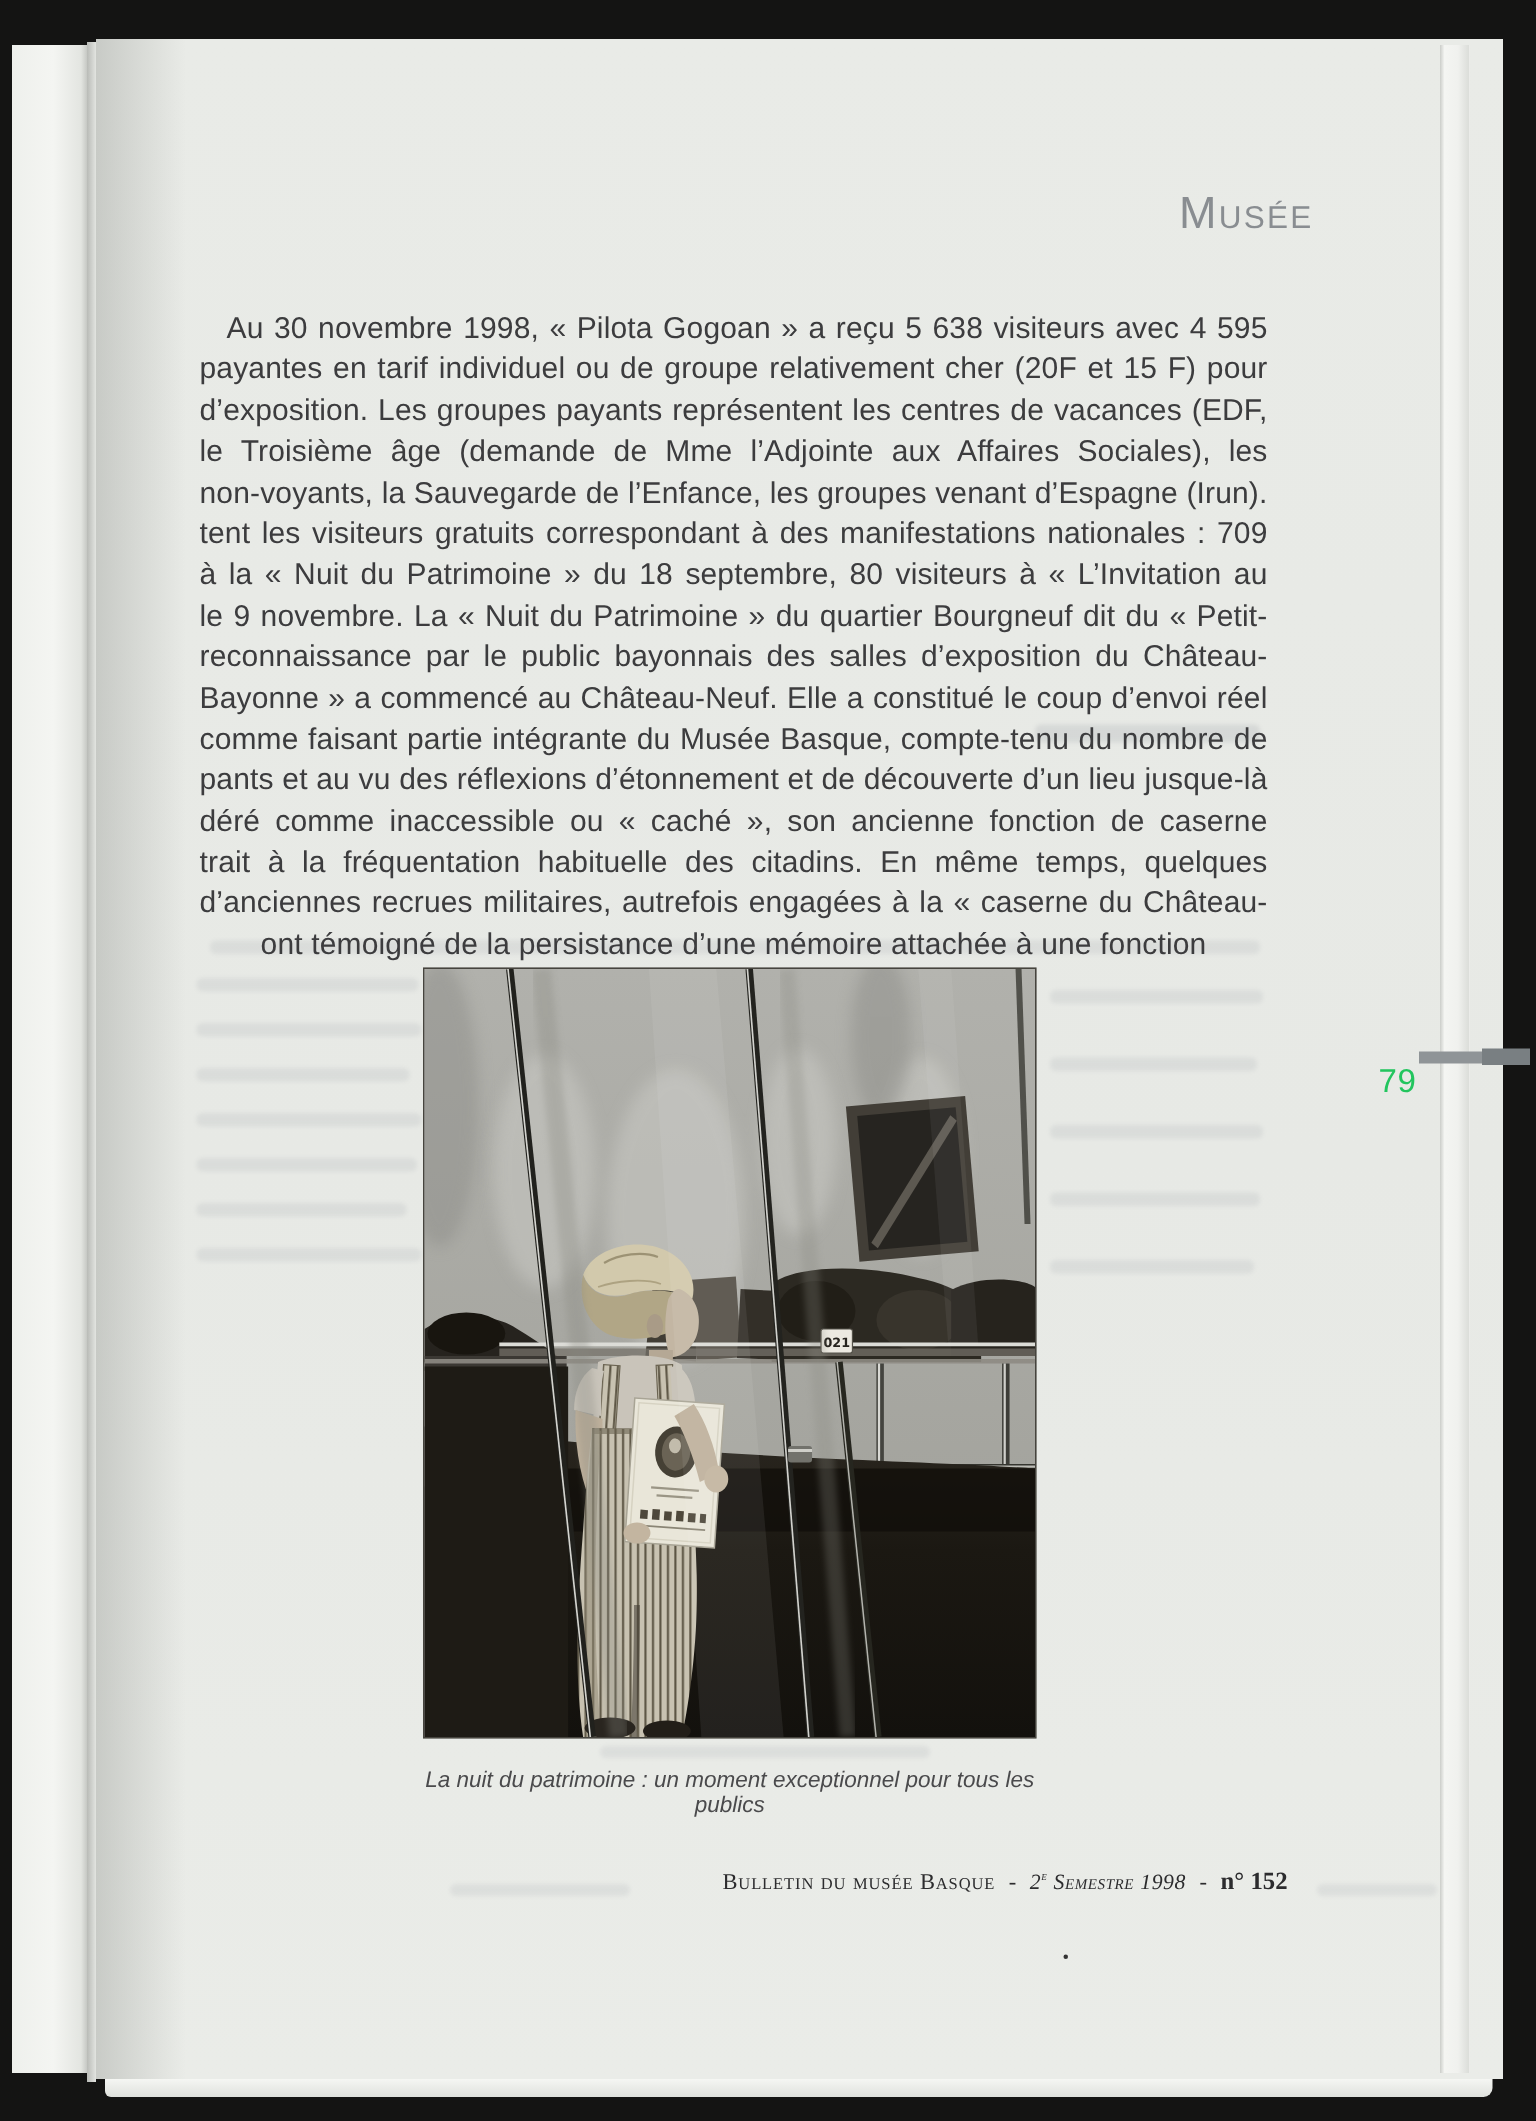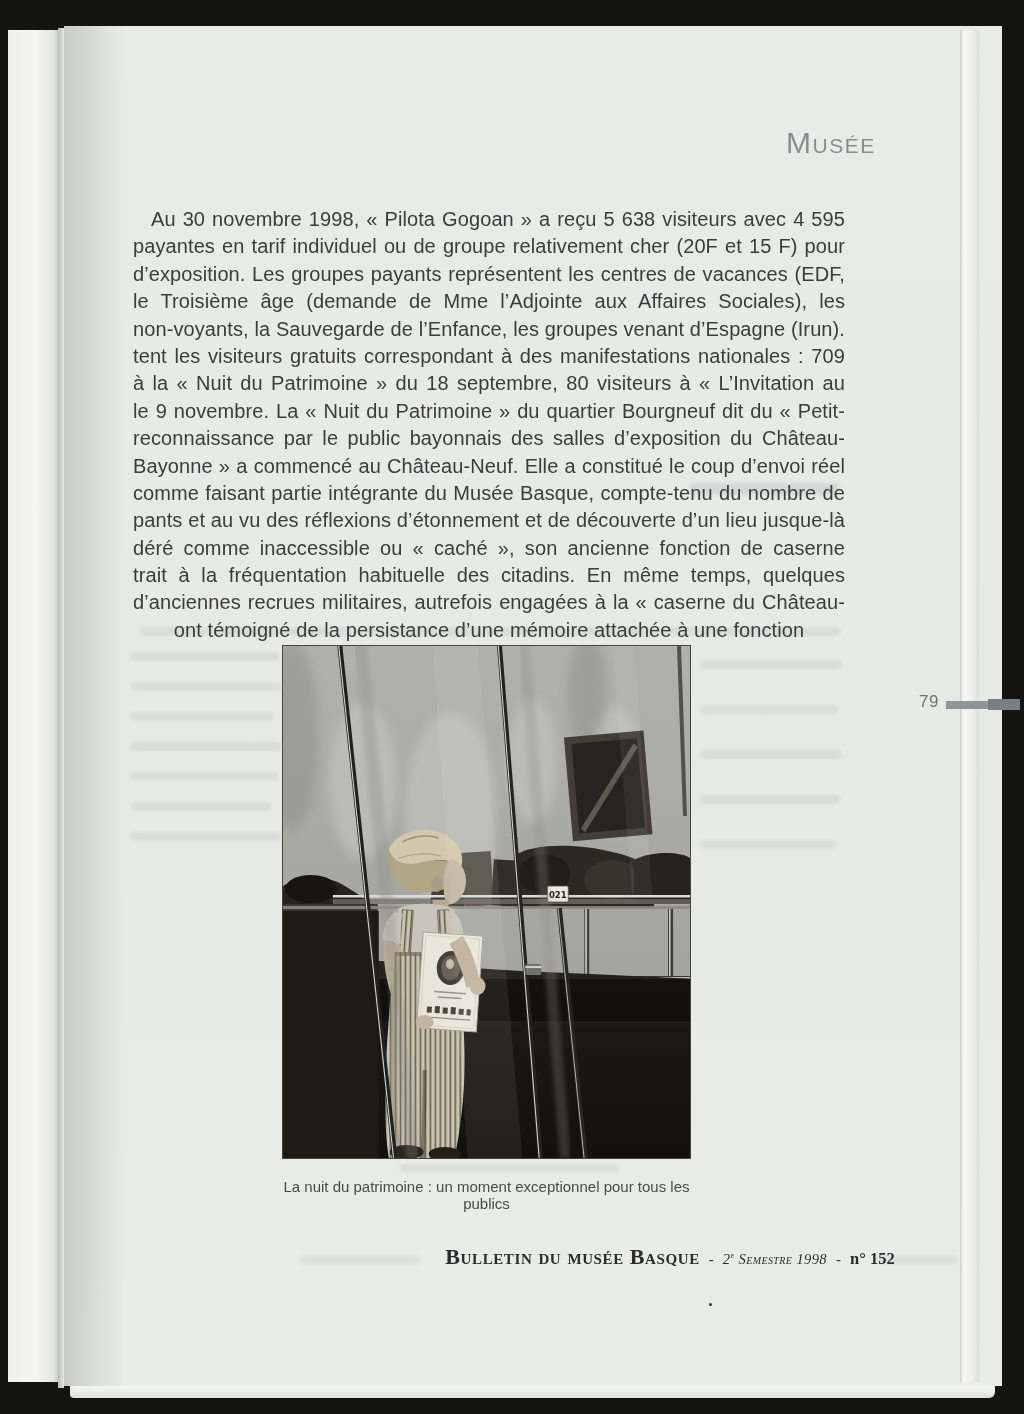--- a/index.html
+++ b/index.html
@@ -25,32 +25,32 @@
   .article{position:absolute;left:133px;top:206px;width:712px;color:#3c3c3e;}
   .line{font-size:20px;line-height:27.4px;height:27.4px;overflow:hidden;
         text-align:justify;text-align-last:justify;letter-spacing:.1px;}
   .line.first{text-indent:18px;}
   .line.last{text-align:center;text-align-last:left;}
   
   .photo-frame{position:absolute;left:282px;top:645px;width:409px;height:514px;
         border:1px solid #46443e;background:#a9a9a4;box-sizing:border-box;}
   .photo-frame svg{display:block;width:100%;height:100%;}
   .caption{position:absolute;left:282px;top:1178px;width:409px;text-align:center;
-        font-size:15px;color:#4a4a4c;}
+        font-style:italic;font-size:15px;color:#4a4a4c;}
   
   .footer{position:absolute;left:340px;top:1244px;width:660px;text-align:center;
         color:#2c2c2e;font-family:"Liberation Serif",serif;white-space:nowrap;}
-  .footer .journal{font-variant:small-caps;font-weight:700;font-size:22px;letter-spacing:.6px;}
+  .footer .journal{font-variant:small-caps;font-weight:400;font-size:15px;letter-spacing:.6px;}
   .footer .sep{font-size:15px;margin:0 5px;}
   .footer .period{font-style:italic;font-variant:small-caps;font-size:14.5px;letter-spacing:.4px;}
   .footer .period sup{font-size:9px;}
   .footer .issue{font-weight:700;font-size:16.5px;text-align:center;}
   .footer-dot{position:absolute;left:709px;top:1303px;width:3px;height:3px;border-radius:50%;background:#333;}
   
-  .page-number{position:absolute;left:919px;top:692px;font-size:17px;color:#737373;letter-spacing:.5px;}
+  .page-number{position:absolute;left:919px;top:708px;font-size:22px;color:#22c55e;letter-spacing:.5px;}
   .marker-bar-light{position:absolute;left:946px;top:701px;width:44px;height:8px;background:#8f9497;}
   .marker-bar-dark{position:absolute;left:988px;top:699px;width:32px;height:11px;background:#797f82;}
   
   .smudge{position:absolute;height:9px;border-radius:4px;background:#6d7380;opacity:.10;filter:blur(1.5px);}
   .smudge.bold{opacity:.14;}
 </style>
 </head>
 <body>
 
 <div class="canvas">

